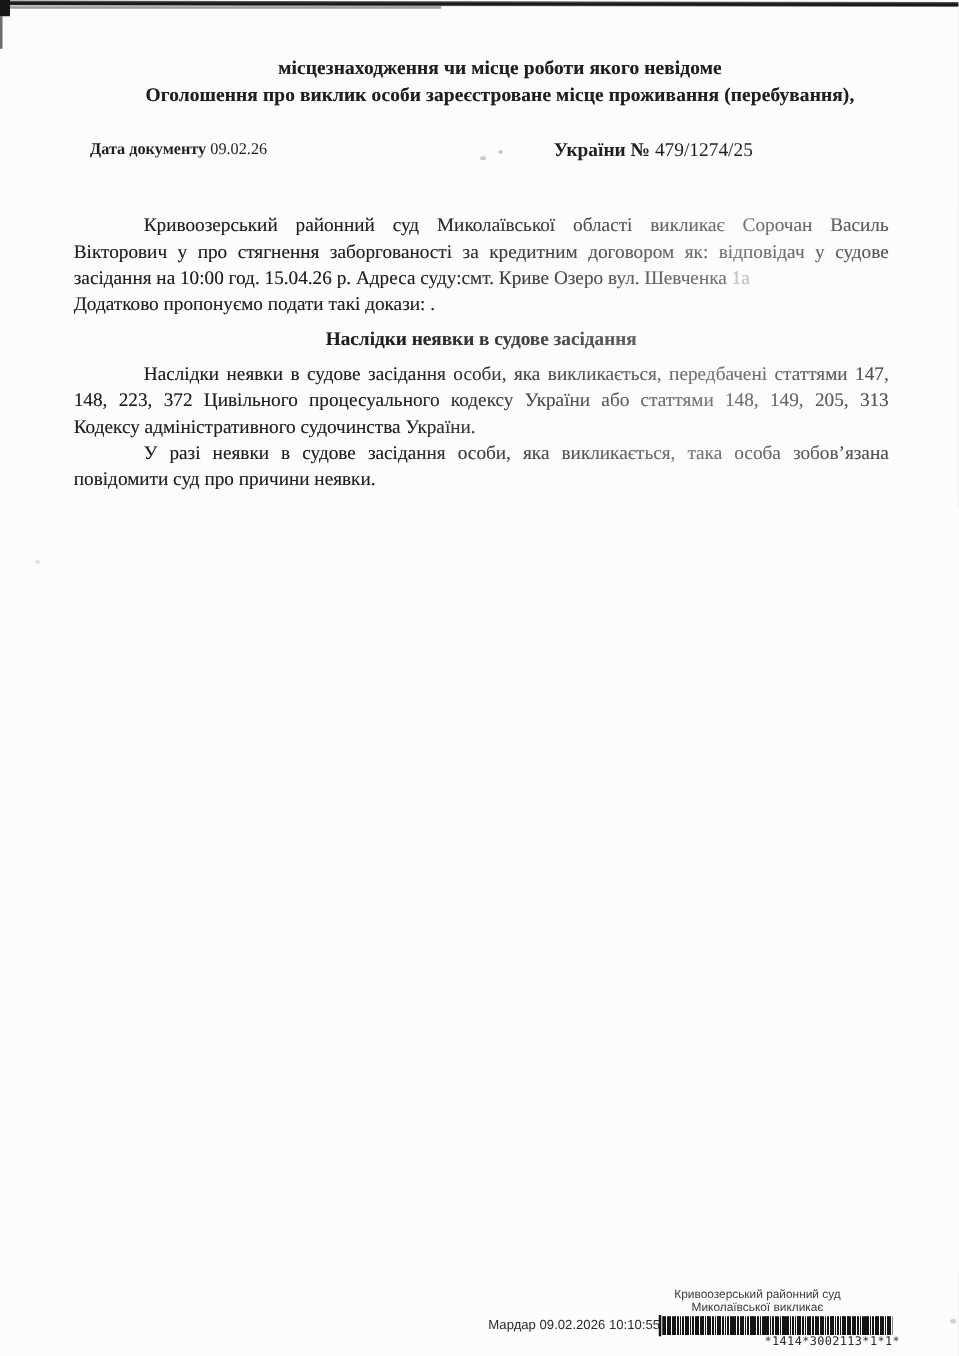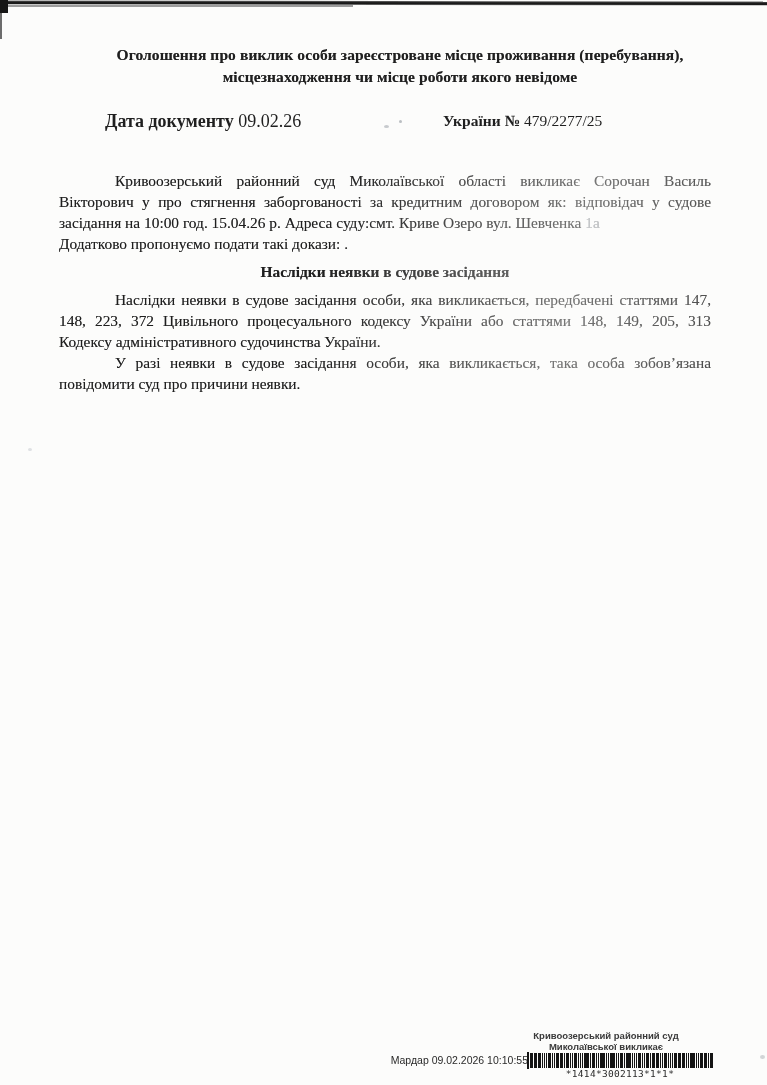--- a/index.html
+++ b/index.html
@@ -41,21 +41,21 @@
   }
 
   
   .doc-title {
     position: absolute; top: 44px; left: 70px; width: 660px;
     text-align: center; font-weight: bold;
     font-size: 15.5px; line-height: 21.5px;
     letter-spacing: 0.1px;
     text-shadow: 0 0 0.4px rgba(30,30,30,0.55);
   }
-  .meta-date { position: absolute; top: 111px; left: 72px; font-size: 18px; margin-left: 33px; }
+  .meta-date { position: absolute; top: 111px; left: 72px; font-size: 13px; }
   .meta-case { position: absolute; top: 112px; left: 443px; font-size: 15.5px; }
   .meta-label { font-weight: bold; }
 
   .doc-body {
     position: absolute; top: 170px; left: 59px; width: 652px;
     font-size: 15.4px; line-height: 21px;
     text-shadow: 0 0 0.4px rgba(35,35,35,0.5);
   }
   .jline { text-align: justify; text-align-last: justify; text-justify: inter-word; }
   .plain { text-align: left; }
@@ -64,68 +64,68 @@
   .section-heading {
     margin: 7px 0 7px 0; text-align: center; font-weight: bold;
     font-size: 15.4px; line-height: 21px;
   }
 
   
   .court-name {
     position: absolute; top: 1030px; left: 500px; width: 212px;
     text-align: center;
     font-family: "Liberation Sans", sans-serif;
-    font-size: 9.5px; line-height: 11px; color: #3a3a3a; font-weight: bold;
+    font-size: 9.5px; line-height: 11px; color: #3a3a3a;
   }
   .stamp-text {
     position: absolute; top: 1054px; right: 239px;
     font-family: "Liberation Sans", sans-serif;
     font-size: 10.5px; color: #2a2a2a; white-space: nowrap;
   }
   .barcode {
     position: absolute; top: 1053px; left: 530px; width: 184px; height: 15px;
     background-image:
       repeating-linear-gradient(90deg, #141414 0 1px, transparent 1px 2px),
       repeating-linear-gradient(90deg, #141414 0 2px, transparent 2px 9px),
       repeating-linear-gradient(90deg, transparent 0 5px, #141414 5px 7px, transparent 7px 13px);
   }
   .barcode-guard { position: absolute; top: 1052px; left: 527px; width: 2px; height: 17px; background: #141414; }
   .barcode-text {
     position: absolute; top: 1068px; left: 520px; width: 200px;
-    text-align: center;
+    text-align: right;
     font-family: "DejaVu Sans Mono", monospace;
     font-size: 9.5px; color: #2a2a2a; letter-spacing: 0.3px;
   }
 </style>
 </head>
 <body>
 
 <div class="page">
 
   <div class="top-bar"></div>
   <div class="top-bar-smudge"></div>
   <div class="corner-block"></div>
   <div class="edge-sliver"></div>
   <div class="speck speck-a"></div>
   <div class="speck speck-b"></div>
   <div class="speck speck-c"></div>
   <div class="speck speck-d"></div>
 
   <div class="doc-title">
+    <div>місцезнаходження чи місце роботи якого невідоме</div>
     <div>Оголошення про виклик особи зареєстроване місце проживання (перебування),</div>
-    <div>місцезнаходження чи місце роботи якого невідоме</div>
   </div>
 
   <div class="meta-date">
     <span class="meta-label">Дата документу</span>
     <span>09.02.26</span>
   </div>
   <div class="meta-case">
     <span class="meta-label">України №</span>
-    <span>479/2277/25</span>
+    <span>479/1274/25</span>
   </div>
 
   <div class="doc-body">
     <div class="jline indent">Кривоозерський районний суд Миколаївської області викликає Сорочан Василь</div>
     <div class="jline">Вікторович у про стягнення заборгованості за кредитним договором  як: відповідач у судове</div>
     <div class="plain"><span>засідання на  10:00 год. 15.04.26 р. Адреса суду:смт. Криве Озеро вул. Шевченка </span><span class="faded">1а</span></div>
     <div class="plain">Додатково пропонуємо подати такі докази: .</div>
 
     <div class="section-heading">Наслідки неявки в судове засідання</div>
 

